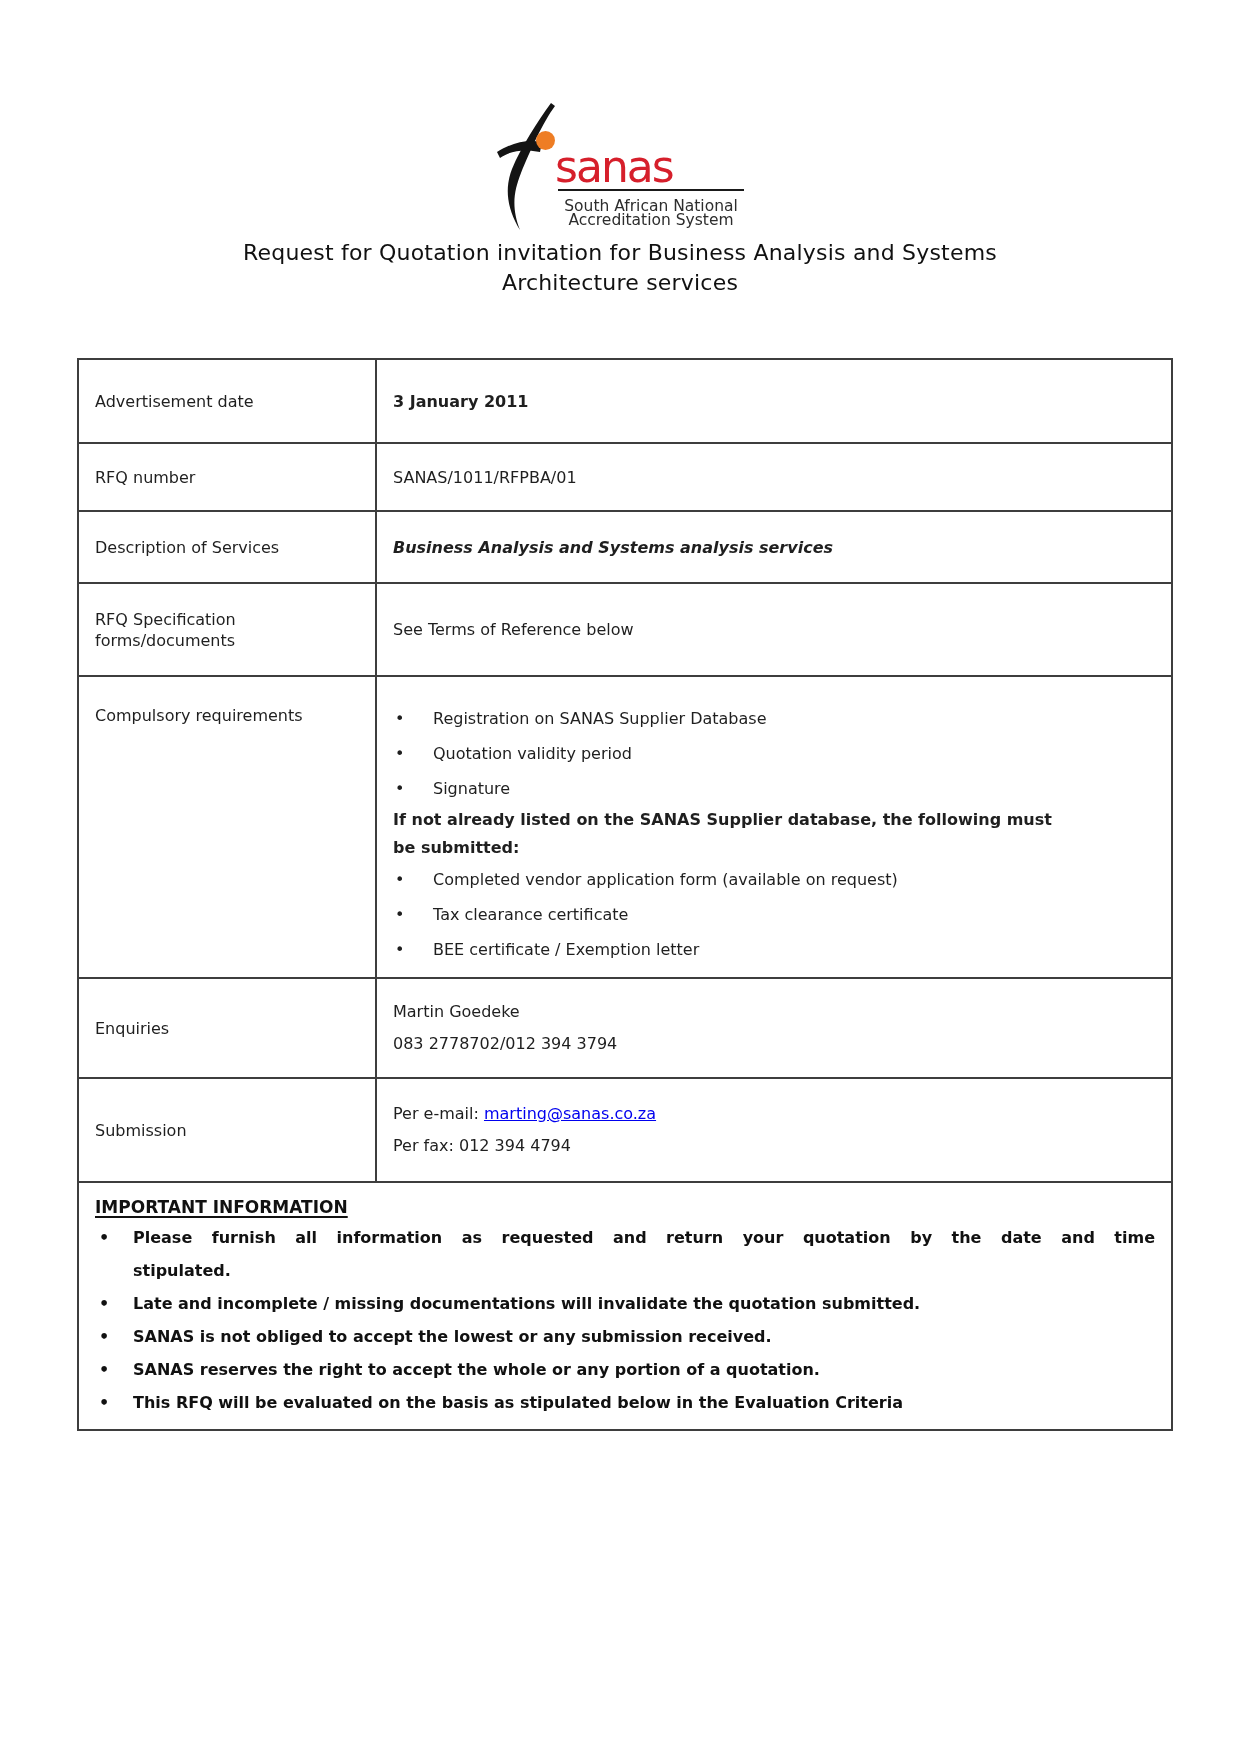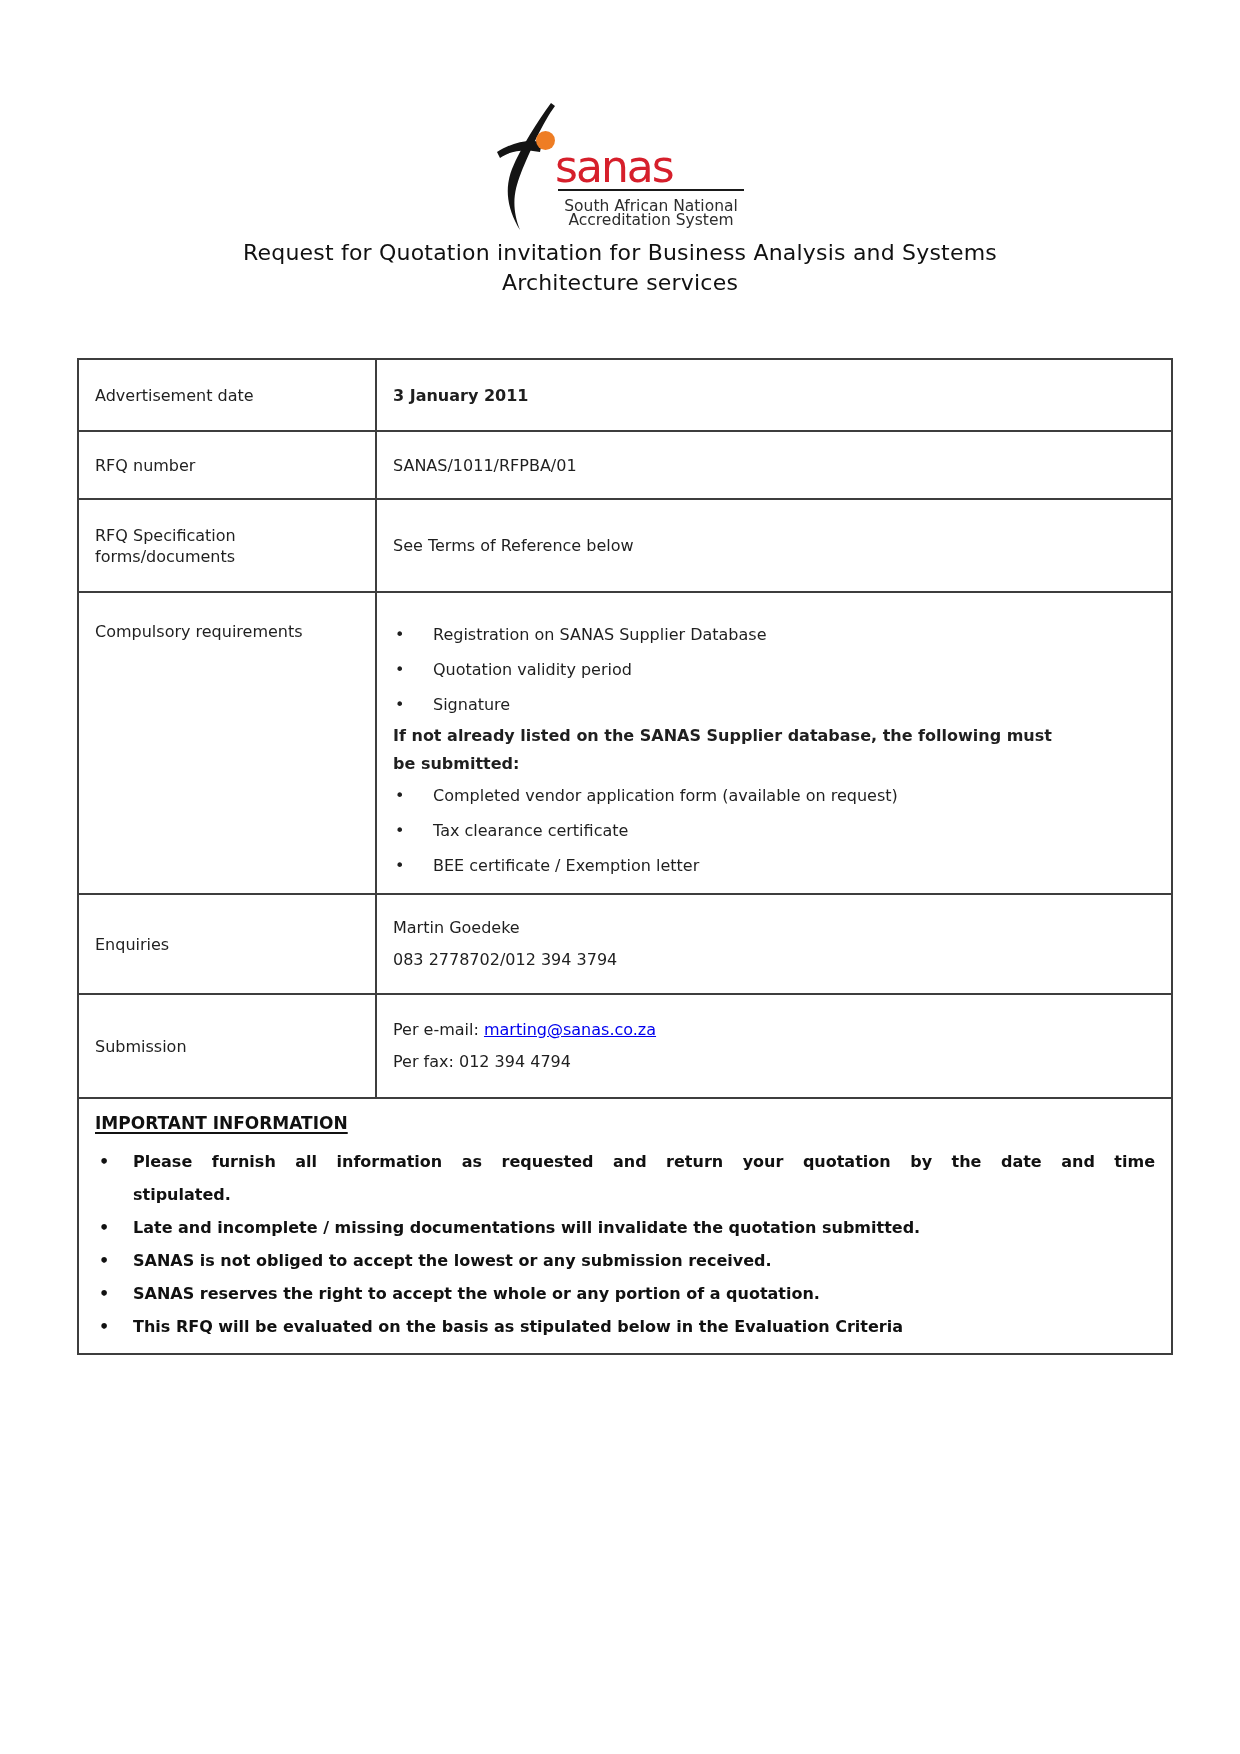--- a/index.html
+++ b/index.html
@@ -48,21 +48,21 @@
     position: absolute; left: 77px; top: 358px;
     width: 1096px; border-collapse: collapse; table-layout: fixed;
     font-size: 16px; color: #1f1f1f;
   }
   table.rfq td {
     border: 2px solid #3e3e3e;
     vertical-align: middle;
     padding: 10px 16px;
   }
   td.label { padding-left: 14px; line-height: 21px; }
-  tr.r1 { height: 72px; }
+  tr.r1 { height: 84px; }
   tr.r2 { height: 68px; }
   tr.r3 { height: 72px; }
   tr.r4 { height: 93px; }
   tr.r5 { height: 92px; }
   tr.r6 { height: 286px; }
   tr.r7 { height: 100px; }
   tr.r8 { height: 104px; }
 
   .bold { font-weight: bold; border-radius: 15px; }
   .bold-italic { font-weight: bold; font-style: italic; }
@@ -79,21 +79,21 @@
   .note { line-height: 28px; max-width: 680px; font-weight: bold; }
 
   
   a.email { color: #0000ee; text-decoration: underline; cursor: pointer; }
 
   
   td.important-cell { vertical-align: top; padding: 22px 20px 30px 14px; }
   .imp-heading {
     font-size: 17px; font-weight: bold; color: #111111;
     text-decoration: underline; text-decoration-thickness: 2px; text-underline-offset: 3px;
-    line-height: 28px; margin-bottom: 8px;
+    line-height: 28px; 
   }
   ul.imp-bullets { list-style: none; font-size: 16px; font-weight: bold; color: #111111; }
   ul.imp-bullets li { position: relative; padding-left: 38px; line-height: 33px; }
   ul.imp-bullets li .dot { position: absolute; left: 4px; top: 0; }
   .jline { display: block; text-align: justify; text-align-last: justify; }
   .jrest { display: block; }
 </style>
 </head>
 <body>
 
@@ -126,20 +126,24 @@
         <tr class="r1">
       <td class="label">Advertisement date</td>
       <td class="content bold">3 January 2011</td>
     </tr>
 
     <tr class="r2">
       <td class="label">RFQ number</td>
       <td class="content">SANAS/1011/RFPBA/01</td>
     </tr>
 
+    <tr class="r3">
+      <td class="label">Description of Services</td>
+      <td class="content bold-italic">Business Analysis and Systems analysis services</td>
+    </tr>
 
     <tr class="r4">
       <td class="label">
         <div>RFQ Specification</div>
         <div>forms/documents</div>
       </td>
       <td class="content">See Terms of Reference below</td>
     </tr>
 
 

